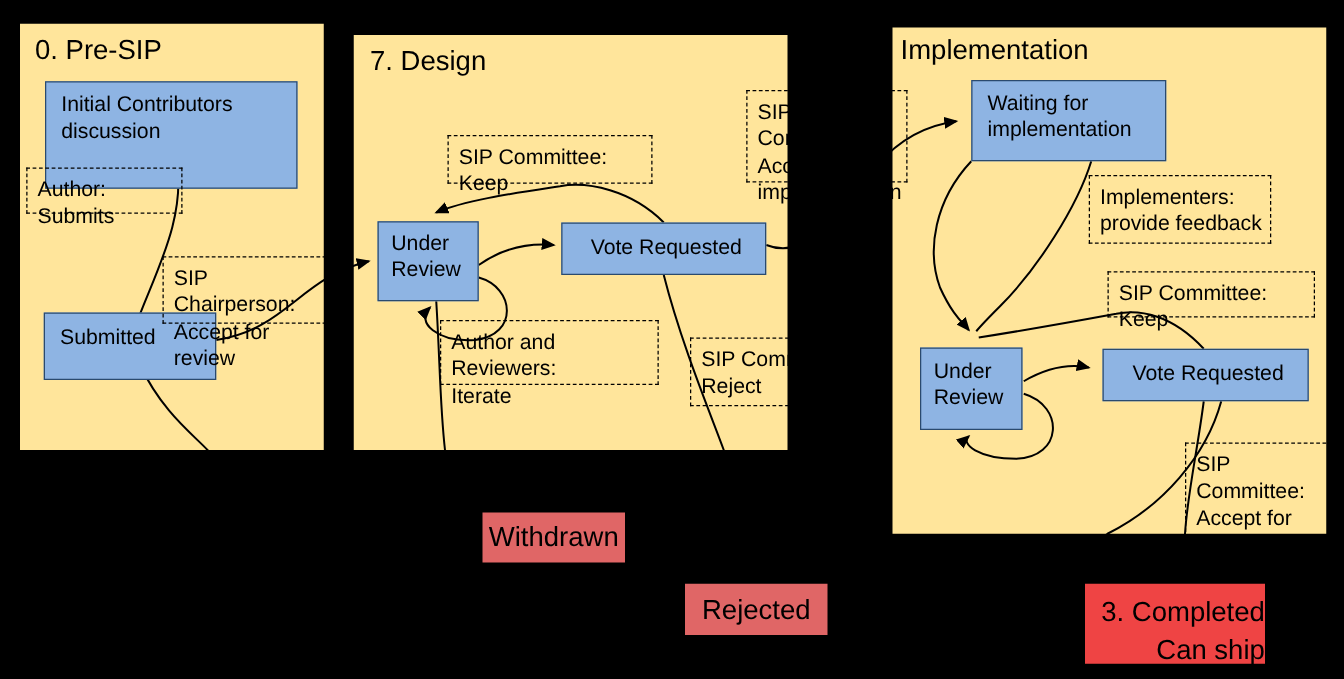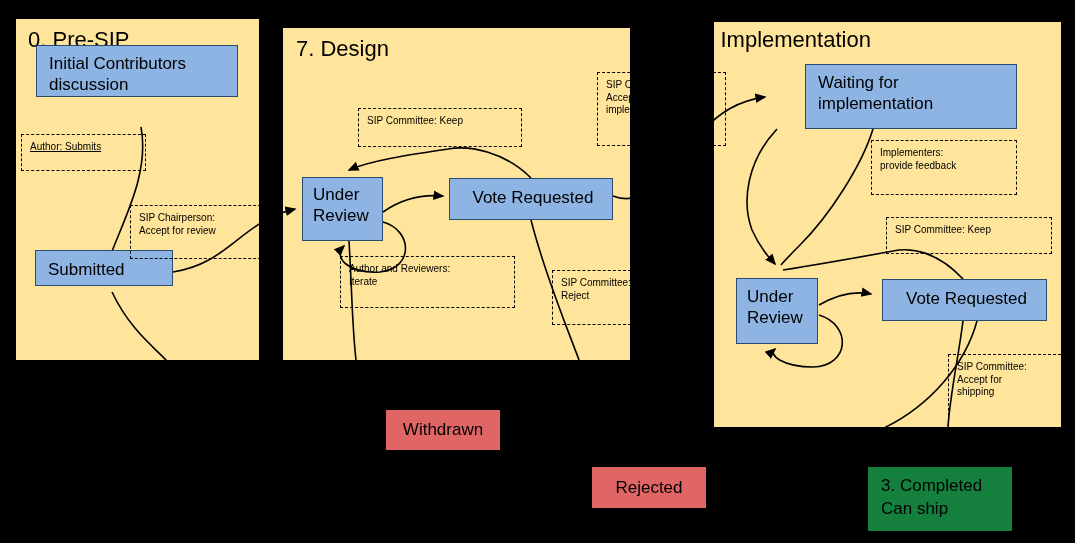--- a/index.html
+++ b/index.html
@@ -2,26 +2,26 @@
 <html><head>
 <meta charset="utf-8">
 <style>
   html,body{margin:0;padding:0;background:#000;}
   #stage{position:relative;width:1075px;height:543px;background:#000;overflow:hidden;
          font-family:"Liberation Sans",sans-serif;color:#000;}
   .panel{position:absolute;background:#ffe59b;}
   .panel-title{position:absolute;font-size:22px;font-weight:400;white-space:nowrap;}
   .state{position:absolute;background:#8eb4e3;border:1.5px solid #2a4a6e;box-sizing:border-box;
          font-size:17px;line-height:1.25;padding:7px 8px 0 12px;}
-  .terminal{position:absolute;font-size:17px;display:flex;align-items:center;justify-content:center;}
+  .terminal{position:absolute;font-size:22px;display:flex;align-items:center;justify-content:center;}
   .terminal.red{background:#e06666;}
-  .terminal.green{background:#15803d;justify-content:flex-start;align-items:flex-start;
-                  padding:8px 0 0 13px;box-sizing:border-box;line-height:1.35;}
+  .terminal.green{background:#ef4444;justify-content:flex-start;align-items:flex-start;
+                  padding:8px 0 0 13px;box-sizing:border-box;line-height:1.35;text-align:right;}
   .dlabel{position:absolute;border:1.5px dashed #000;box-sizing:border-box;
-          font-size:10px;line-height:1.26;padding:6px 6px 0 8px;white-space:pre-line;}
+          font-size:17px;line-height:1.26;padding:6px 6px 0 8px;white-space:pre-line;}
   svg{position:absolute;left:0;top:0;}
   .arrow{fill:none;stroke:#000;stroke-width:1.6px;}
 </style>
 </head>
 <body>
 
 <div id="stage">
 
   <div class="panel" style="left:16px;top:19px;width:243px;height:341px;"></div>
   <div class="panel" style="left:283px;top:28px;width:347px;height:332px;"></div>
@@ -48,40 +48,40 @@
     <path class="arrow" marker-end="url(#ah)" d="M 819,305 C 838,294 856,291 871,294"></path>
     <path class="arrow" marker-end="url(#ah)" d="M 819,315 C 852,325 850,366 813,367 C 783,367 768,355 775,349"></path>
     <path class="arrow" marker-end="url(#ah)" d="M 963,321 C 958,360 950,395 948,427 C 947,442 947,450 947,458"></path>
     <path class="arrow" marker-end="url(#ah)" d="M 977,321 C 965,365 930,405 886,427 C 875,434 895,448 902,458"></path>
   </svg>
 
   <div class="panel-title" style="left:28px;top:27px;">0. Pre-SIP</div>
   <div class="panel-title" style="left:296px;top:36px;">7. Design</div>
   <div class="panel-title" style="left:696px;top:27px;">2. Implementation</div>
 
-  <div class="state" style="left:36px;top:45px;width:202px;height:52px;">Initial Contributors discussion</div>
-  <div class="state" style="left:35px;top:250px;width:138px;height:36px;padding-top:8px;">Submitted</div>
+  <div class="state" style="left:36px;top:65px;width:202px;height:86px;">Initial Contributors discussion</div>
+  <div class="state" style="left:35px;top:250px;width:138px;height:54px;padding-top:8px;">Submitted</div>
   <div class="state" style="left:302px;top:177px;width:81px;height:64px;padding:6px 2px 0 10px;">Under Review</div>
   <div class="state" style="left:449px;top:178px;width:164px;height:42px;padding-top:8px;text-align:center;">Vote Requested</div>
-  <div class="state" style="left:777px;top:64px;width:212px;height:65px;margin-left:28px;">Waiting for implementation</div>
+  <div class="state" style="left:777px;top:64px;width:156px;height:65px;">Waiting for implementation</div>
   <div class="state" style="left:736px;top:278px;width:82px;height:66px;padding:7px 2px 0 10px;">Under Review</div>
   <div class="state" style="left:882px;top:279px;width:165px;height:42px;padding-top:8px;text-align:center;">Vote Requested</div>
 
   <div class="terminal red" style="left:386px;top:410px;width:114px;height:40px;">Withdrawn</div>
-  <div class="terminal red" style="left:548px;top:467px;width:114px;height:41px;margin-left:44px;">Rejected</div>
+  <div class="terminal red" style="left:548px;top:467px;width:114px;height:41px;">Rejected</div>
   <div class="terminal green" style="left:868px;top:467px;width:144px;height:64px;">
     <span><span>3. Completed</span><br>
     <span>Can ship</span></span>
   </div>
 
-  <div class="dlabel" style="left:21px;top:134px;width:125px;height:37px;text-decoration:underline;">Author: Submits</div>
+  <div class="dlabel" style="left:21px;top:134px;width:125px;height:37px;">Author: Submits</div>
   <div class="dlabel" style="left:130px;top:185px;width:136px;height:54px;margin-top:20px;">SIP Chairperson:
 Accept for review</div>
   <div class="dlabel" style="left:358px;top:108px;width:164px;height:39px;">SIP Committee: Keep</div>
-  <div class="dlabel" style="left:340px;top:256px;width:175px;height:52px;">Author and Reviewers:
+  <div class="dlabel" style="left:352px;top:256px;width:175px;height:52px;">Author and Reviewers:
 Iterate</div>
   <div class="dlabel" style="left:552px;top:270px;width:140px;height:55px;">SIP Committee:
 Reject</div>
   <div class="dlabel" style="left:597px;top:72px;width:129px;height:74px;">SIP Committee:
 Accept for
 implementation</div>
   <div class="dlabel" style="left:871px;top:140px;width:146px;height:55px;">Implementers:
 provide feedback</div>
   <div class="dlabel" style="left:886px;top:217px;width:166px;height:37px;">SIP Committee: Keep</div>
   <div class="dlabel" style="left:948px;top:354px;width:133px;height:96px;">SIP Committee:

